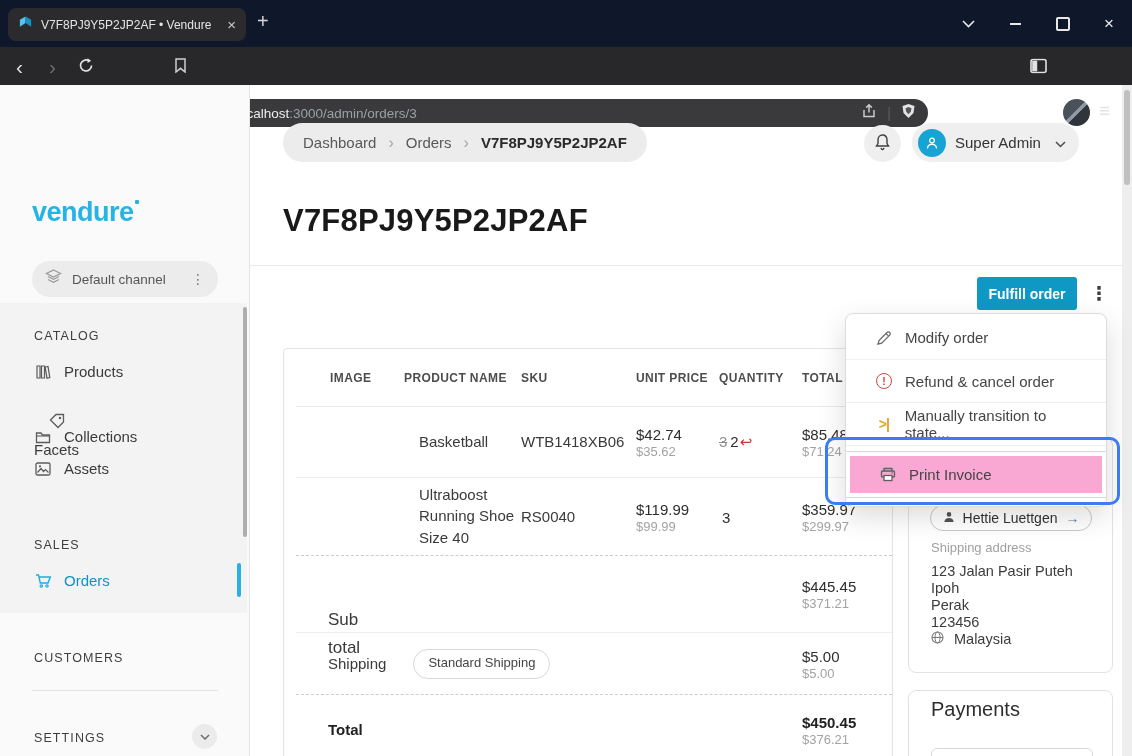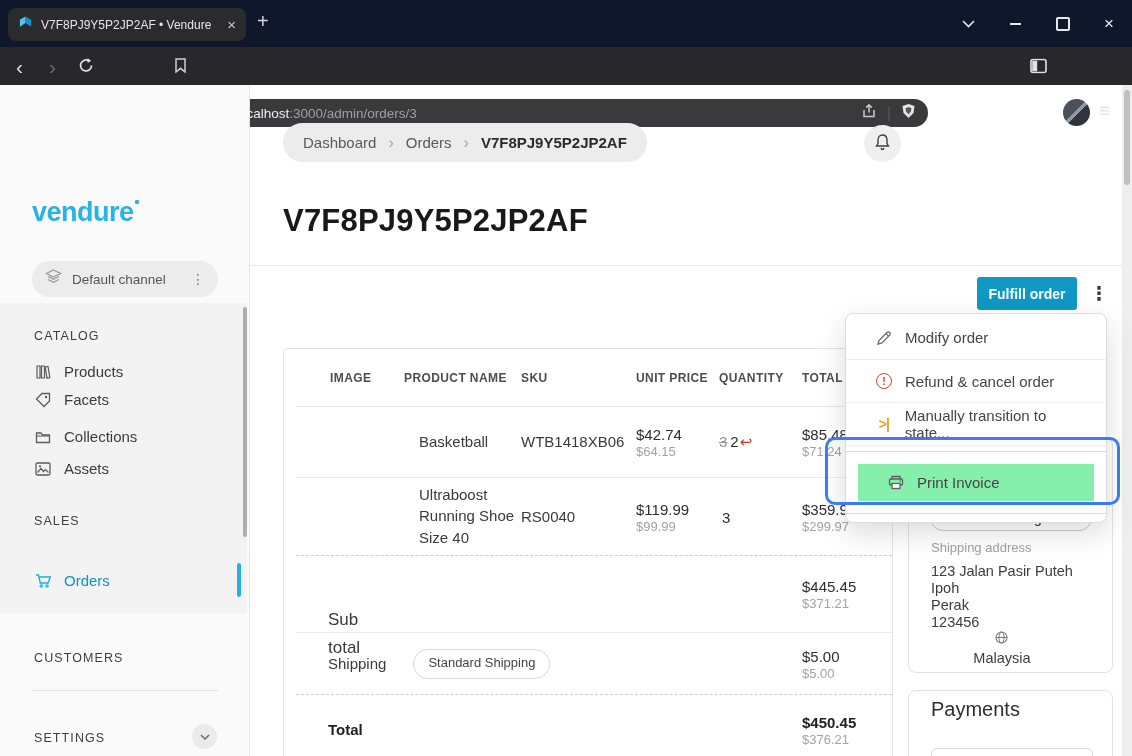--- a/index.html
+++ b/index.html
@@ -106,37 +106,37 @@
 
   
   .cust-card{position:absolute;left:908px;top:437px;width:205px;height:236px;background:#fff;
     border:1px solid #e2e2e2;border-radius:8px;box-sizing:border-box;z-index:1;}
   .cust-pill{position:absolute;left:21px;top:67px;width:162px;height:26px;border:1px solid #c9c9c9;border-radius:13px;
     display:flex;align-items:center;justify-content:center;gap:8px;background:#fff;box-sizing:border-box;}
   .cust-name{font-size:14px;color:#333;}
   .cust-arrow{color:#5b7a99;font-size:14px;}
   .addr-label{position:absolute;left:22px;top:102px;font-size:13px;color:#a0a0a0;}
   .addr-lines{position:absolute;left:22px;top:125px;font-size:14.5px;color:#3c3c3c;line-height:17px;}
-  .country-line{display:flex;align-items:center;gap:2px;flex-direction:column;}
+  .country-line{display:flex;align-items:center;gap:10px;}
   .pay-card{position:absolute;left:908px;top:690px;width:205px;height:90px;background:#fff;
     border:1px solid #e2e2e2;border-radius:8px;box-sizing:border-box;}
   .pay-title{position:absolute;left:22px;top:7px;font-size:20px;font-weight:400;color:#2e2e2e;}
   .pay-stub{position:absolute;left:22px;top:57px;width:160px;height:40px;border:1px solid #d8d8d8;border-radius:6px;}
 
   
   .dropdown{position:absolute;left:845px;top:313px;width:262px;background:#fff;border:1px solid #dcdcdc;border-radius:8px;
     box-shadow:0 10px 28px rgba(0,0,0,0.14);box-sizing:border-box;padding:2px 0 8px 0;z-index:20;}
   .menu-item{height:43px;display:flex;align-items:center;gap:11px;padding:0 14px 0 28px;font-size:15px;color:#454545;box-sizing:border-box;}
   .menu-item + .menu-item, .menu-sep{border-top:1px solid #efefef;}
   .micon{width:20px;display:flex;justify-content:center;align-items:center;}
   .warn-glyph{color:#e8a023;font-weight:700;font-size:14px;letter-spacing:-1px;}
   .err-circle{width:16px;height:16px;border-radius:50%;border:1.6px solid #d5453a;color:#d5453a;font-size:10.5px;font-weight:700;
     display:flex;align-items:center;justify-content:center;box-sizing:border-box;}
   .hairline{height:1px;background:#bfe0f2;margin:0 0;}
-  .print-item{height:37px;background:#86efac;margin:12px;}
+  .print-item{height:37px;background:#f9a8d4;margin:4px;}
   .gap5{height:5px;}
   .highlight-box{position:absolute;left:825px;top:437px;width:295px;height:68px;border:3px solid #3b7cf0;border-radius:10px;
     box-sizing:border-box;z-index:30;pointer-events:none;}
 
   
   .pg-scroll{position:absolute;left:1122px;top:85px;width:10px;height:671px;background:#eeeeee;}
   .pg-thumb{position:absolute;left:2px;top:5px;width:6px;height:95px;background:#c0c0c0;border-radius:3px;}
 </style>
 </head>
 <body>
@@ -230,21 +230,21 @@
     <div class="sec-label abs" style="top:244px;">CATALOG</div>
 
     <div class="nav-item" style="top:278px;">
       <span class="nicon">
         <svg width="16" height="16" viewBox="0 0 16 16">
             <path d="M2 2 H5 V14 H2 Z M6.5 2 H9.5 V14 H6.5 Z M10.2 3 L13 2.4 L14.8 13.6 L12 14.2 Z" fill="none" stroke="#5c5c5c" stroke-width="1.2"></path>
           </svg>
       </span>
       <span>Products</span>
     </div>
-    <div class="nav-item" style="top:306px;">
+    <div class="nav-item" style="top:328px;flex-direction:column;">
       <span class="nicon">
         <svg width="16" height="16" viewBox="0 0 16 16">
             <path d="M1.5 7 L7 1.5 H14.5 V9 L9 14.5 Z" fill="none" stroke="#5c5c5c" stroke-width="1.3"></path>
             <circle cx="11" cy="5" r="1.2" fill="#5c5c5c"></circle>
           </svg>
       </span>
       <span>Facets</span>
     </div>
     <div class="nav-item" style="top:343px;">
       <span class="nicon">
@@ -259,21 +259,21 @@
       <span class="nicon">
         <svg width="16" height="14" viewBox="0 0 16 14">
             <rect x="1" y="1" width="14" height="12" rx="1.5" fill="none" stroke="#5c5c5c" stroke-width="1.3"></rect>
             <path d="M2.5 10.5 L6 6.5 L8.5 9.5 L10.5 7.5 L13.5 10.5" fill="none" stroke="#5c5c5c" stroke-width="1.2"></path>
             <circle cx="5" cy="4.3" r="1.1" fill="#5c5c5c"></circle>
           </svg>
       </span>
       <span>Assets</span>
     </div>
 
-    <div class="sec-label abs" style="top:429px;">SALES</div>
+    <div class="sec-label abs" style="top:453px;">SALES</div>
     <div class="nav-item nav-active" style="top:487px;">
       <span class="nicon">
         <svg width="17" height="16" viewBox="0 0 17 16">
             <path d="M1 2 H3.5 L5.3 10 H13 L15.3 4 H4" fill="none" stroke="#1daee0" stroke-width="1.4"></path>
             <circle cx="6.3" cy="13" r="1.2" fill="none" stroke="#1daee0" stroke-width="1.2"></circle>
             <circle cx="12" cy="13" r="1.2" fill="none" stroke="#1daee0" stroke-width="1.2"></circle>
           </svg>
       </span>
       <span>Orders</span>
     </div>
@@ -298,20 +298,34 @@
     <span>Orders</span>
     <span class="bc-sep">›</span>
     <span class="bc-current">V7F8PJ9Y5P2JP2AF</span>
   </div>
 
   <div class="bell-btn">
     <span>
       <svg width="17" height="18" viewBox="0 0 17 18">
           <path d="M8.5 2 C5.7 2 4 4.2 4 7 V10.5 L2.5 13 H14.5 L13 10.5 V7 C13 4.2 11.3 2 8.5 2 Z" fill="none" stroke="#424242" stroke-width="1.4"></path>
           <path d="M7 15 C7.3 16 8 16.5 8.5 16.5 C9 16.5 9.7 16 10 15" fill="none" stroke="#424242" stroke-width="1.4"></path>
+        </svg>
+    </span>
+  </div>
+  <div class="user-pill">
+    <span class="user-avatar">
+      <svg width="14" height="14" viewBox="0 0 14 14">
+          <circle cx="7" cy="4.6" r="2.4" fill="none" stroke="#fff" stroke-width="1.3"></circle>
+          <path d="M2.5 12.5 C2.5 9.7 4.5 8.3 7 8.3 C9.5 8.3 11.5 9.7 11.5 12.5" fill="none" stroke="#fff" stroke-width="1.3"></path>
+        </svg>
+    </span>
+    <span class="user-name">Super Admin</span>
+    <span>
+      <svg width="11" height="7" viewBox="0 0 11 7">
+          <path d="M1 1 L5.5 5.5 L10 1" fill="none" stroke="#4c4c4c" stroke-width="1.5"></path>
         </svg>
     </span>
   </div>
 
   <div class="page-title">V7F8PJ9Y5P2JP2AF</div>
   <div class="hdr-divider"></div>
 
   <button class="fulfill-btn">Fulfill order</button>
   <div class="kebab-btn">⋮</div>
 
@@ -324,21 +338,21 @@
       <span class="th" style="left:423px;">QUANTITY</span>
       <span class="th" style="left:506px;">TOTAL</span>
     </div>
 
     <div class="trow r-item1">
       <span class="cell c-img"><span class="thumb thumb-basketball"></span></span>
       <span class="cell c-name cell-text">Basketball</span>
       <span class="cell c-sku cell-text">WTB1418XB06</span>
       <span class="cell c-unit">
           <span class="price-main" style="display:block;">$42.74</span>
-          <span class="price-net" style="display:block;">$64.15</span>
+          <span class="price-net" style="display:block;">$35.62</span>
         </span>
       <span class="cell c-qty"><span class="qty-old">3</span><span class="qty-new">2</span><span class="qty-arrow">↩</span></span>
       <span class="cell c-total">
           <span class="price-main" style="display:block;">$85.48</span>
           <span class="price-net" style="display:block;">$71.24</span>
         </span>
     </div>
 
     <div class="trow r-item2">
       <span class="cell c-img"><span class="thumb thumb-sneaker"></span></span>

